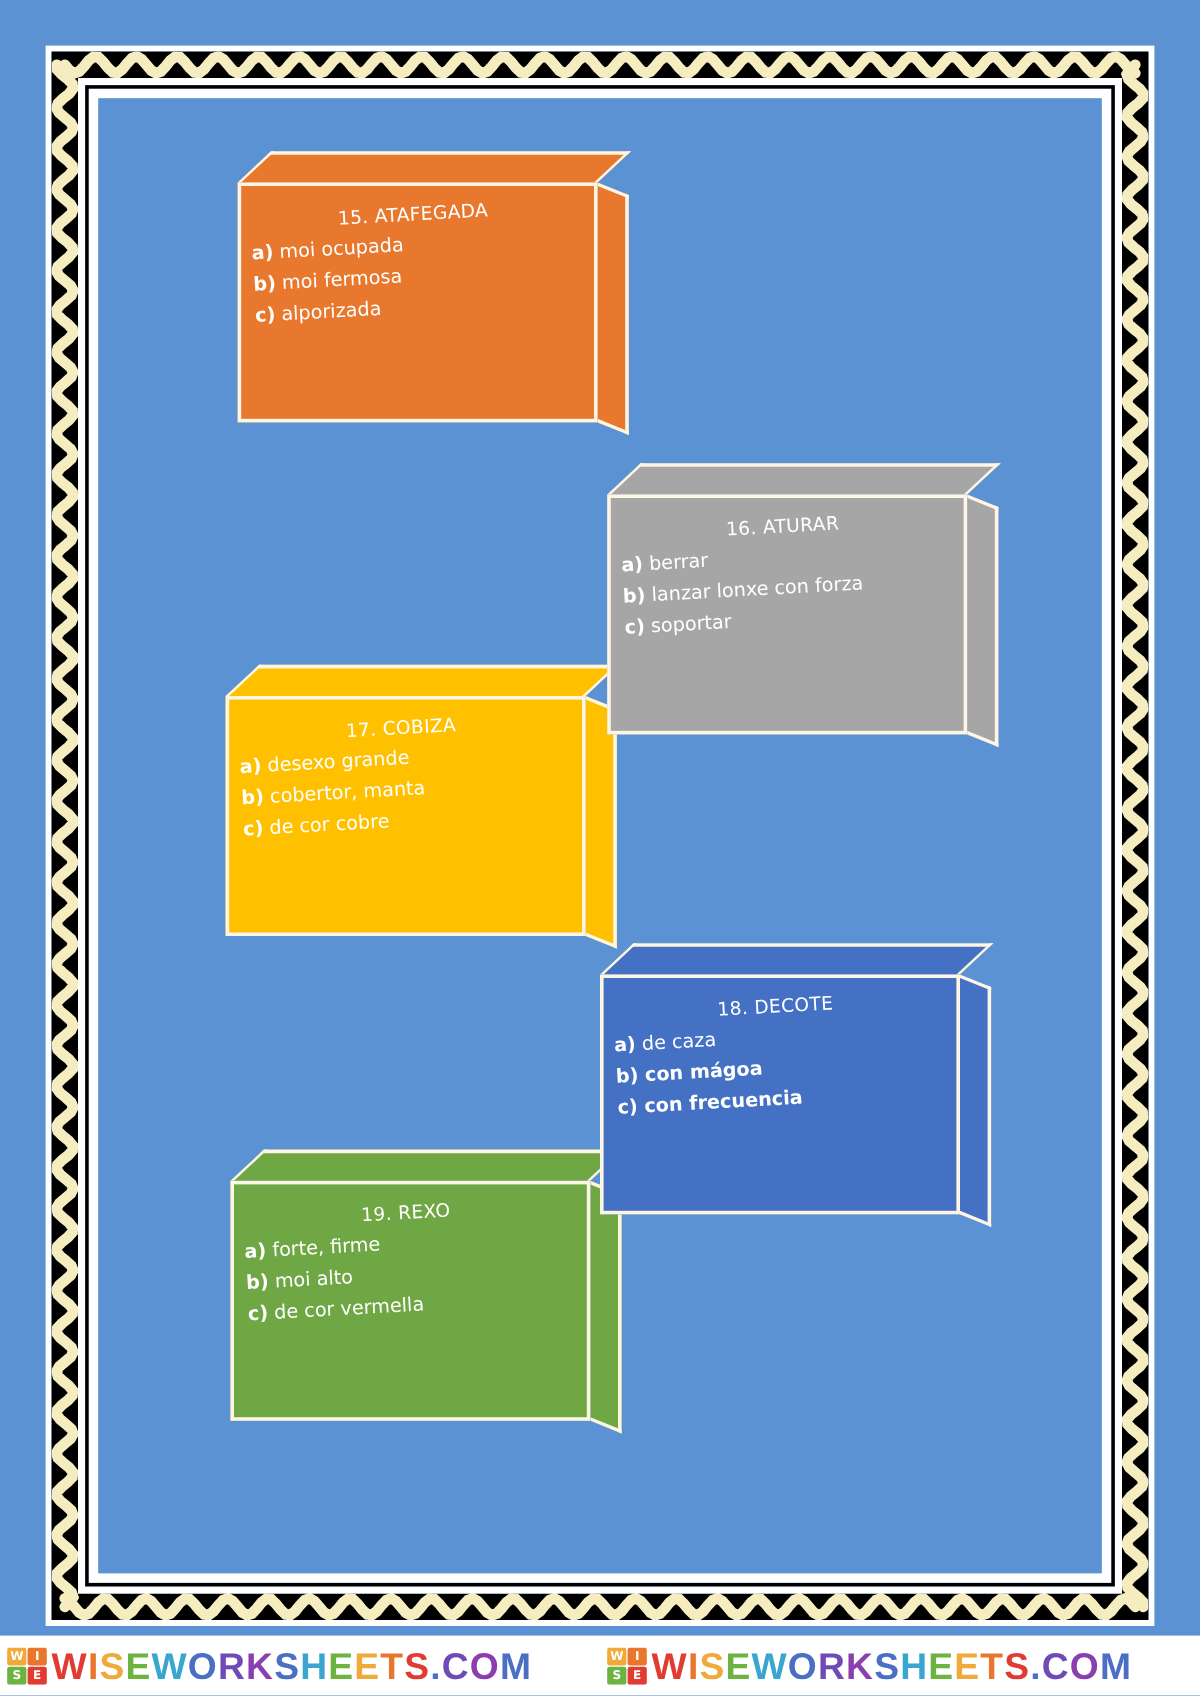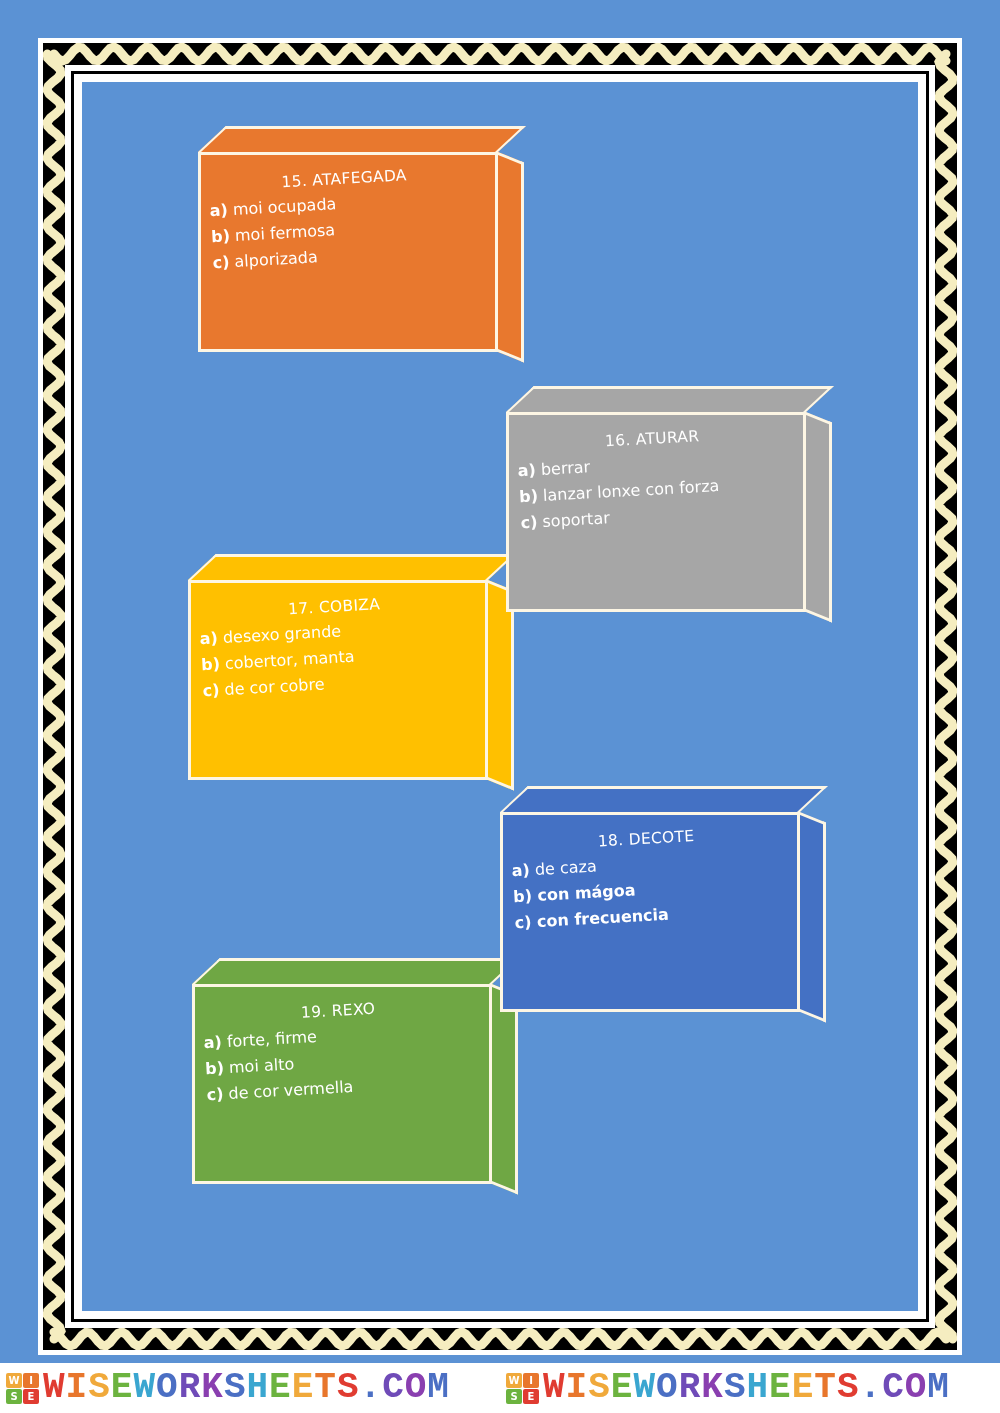--- a/index.html
+++ b/index.html
@@ -162,23 +162,23 @@
     display:flex;align-items:center;justify-content:center;
     font-size:10px;font-weight:bold;color:#ffffff;
     font-family:"DejaVu Sans", sans-serif;
     border-radius:2px;
   }
   .wm-logo .l1{background:#f0a93b;}
   .wm-logo .l2{background:#e8762c;}
   .wm-logo .l3{background:#6cb33f;}
   .wm-logo .l4{background:#e03c31;}
   .wm-text{
-    font-family:Liberation Mono, monospace;
+    font-family:Liberation Sans, sans-serif;
     font-weight:bold;
-    font-size:36px;
+    font-size:31px;
     letter-spacing:1px;
     white-space:nowrap;
     line-height:1;
   }
   .wm-text span{display:inline-block;}
 </style>
 </head>
 <body>
 
 <div id="page">

